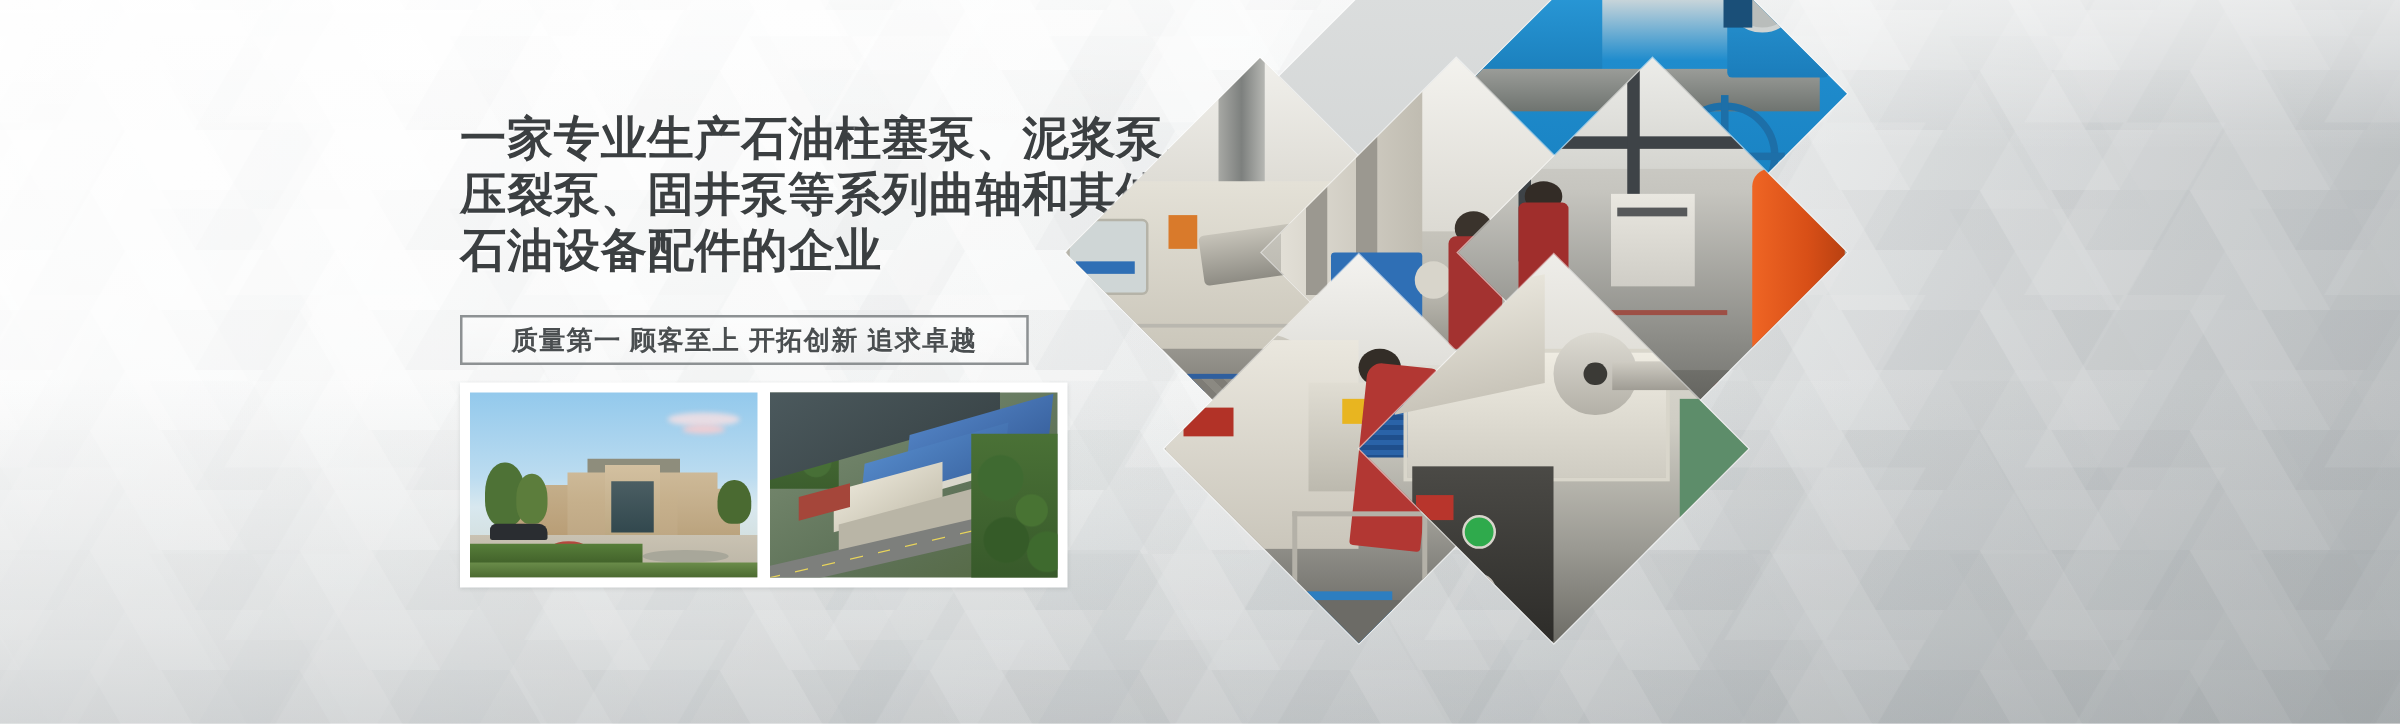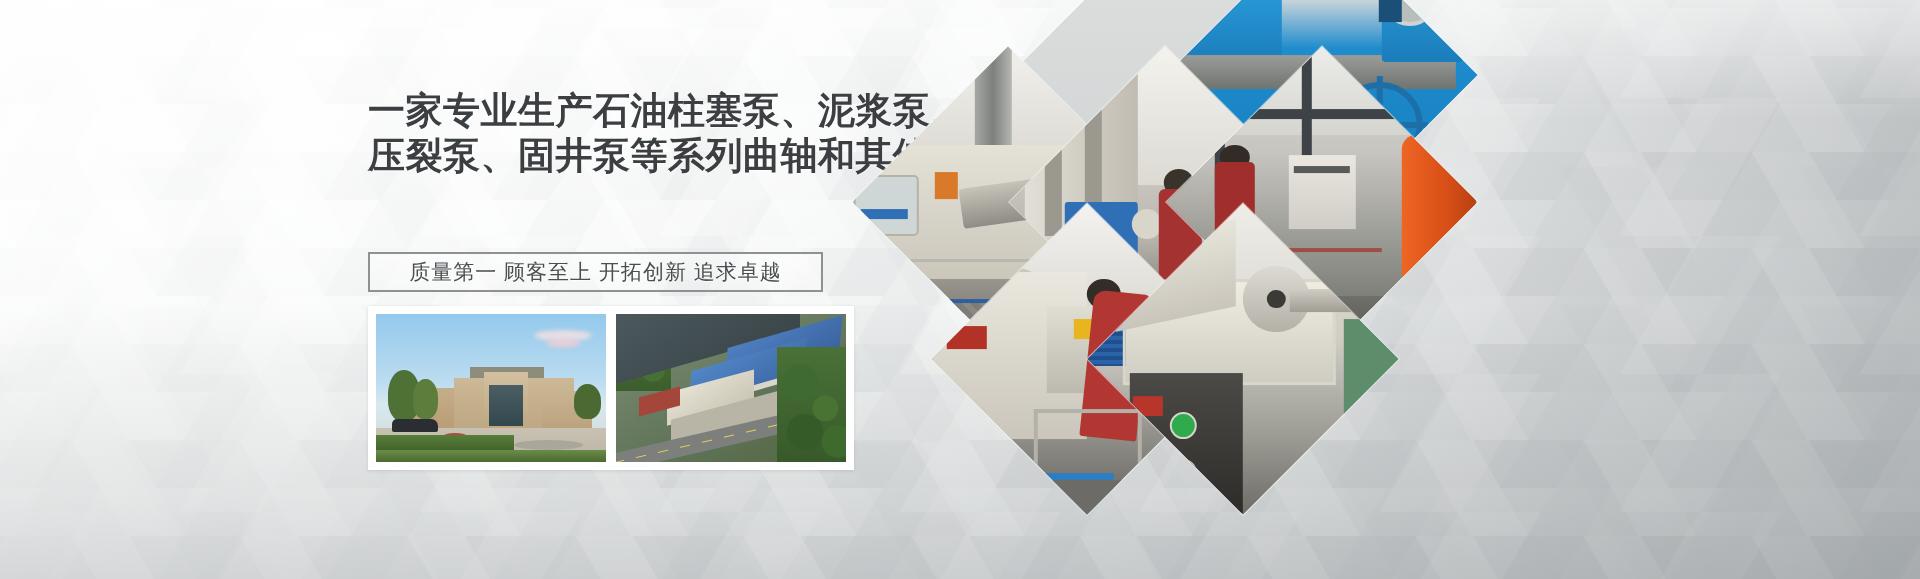--- a/index.html
+++ b/index.html
@@ -70,21 +70,21 @@
 
   .slogan-box{
     position:absolute;left:368px;top:252px;
     width:455px;height:40px;
     border:2px solid #8d9193;
     box-sizing:border-box;
     display:flex;align-items:center;justify-content:center;
     background:linear-gradient(to bottom, rgba(255,255,255,.55), rgba(255,255,255,.12));
   }
   .slogan{
-    font-size:21px;font-weight:normal;color:#4a4e50;letter-spacing:1px;
+    font-size:21px;font-weight:bold;color:#4a4e50;letter-spacing:1px;
     text-shadow:0 1px 0 rgba(255,255,255,.7);
     white-space:nowrap;
   }
 
   
   .photo-pair{
     position:absolute;left:368px;top:306px;
     width:486px;height:164px;
     background:#ffffff;
     padding:8px;box-sizing:border-box;
@@ -332,20 +332,21 @@
   <div class="bg-hex"></div>
   <div class="bg-hex2"></div>
   <div class="bg-vign"></div>
   <div class="bg-bottom"></div>
   <div class="bg-topfade"></div>
 
   <div class="copy">
     <h1 class="headline">
       <span class="hl-line">一家专业生产石油柱塞泵、泥浆泵、</span>
       <span class="hl-line">压裂泵、固井泵等系列曲轴和其他</span>
+      <span class="hl-line">石油设备配件的企业</span>
     </h1>
   </div>
 
   <div class="slogan-box">
     <span class="slogan">质量第一 顾客至上 开拓创新 追求卓越</span>
   </div>
 
   <div class="photo-pair">
 
     <div class="photo ph-office">

